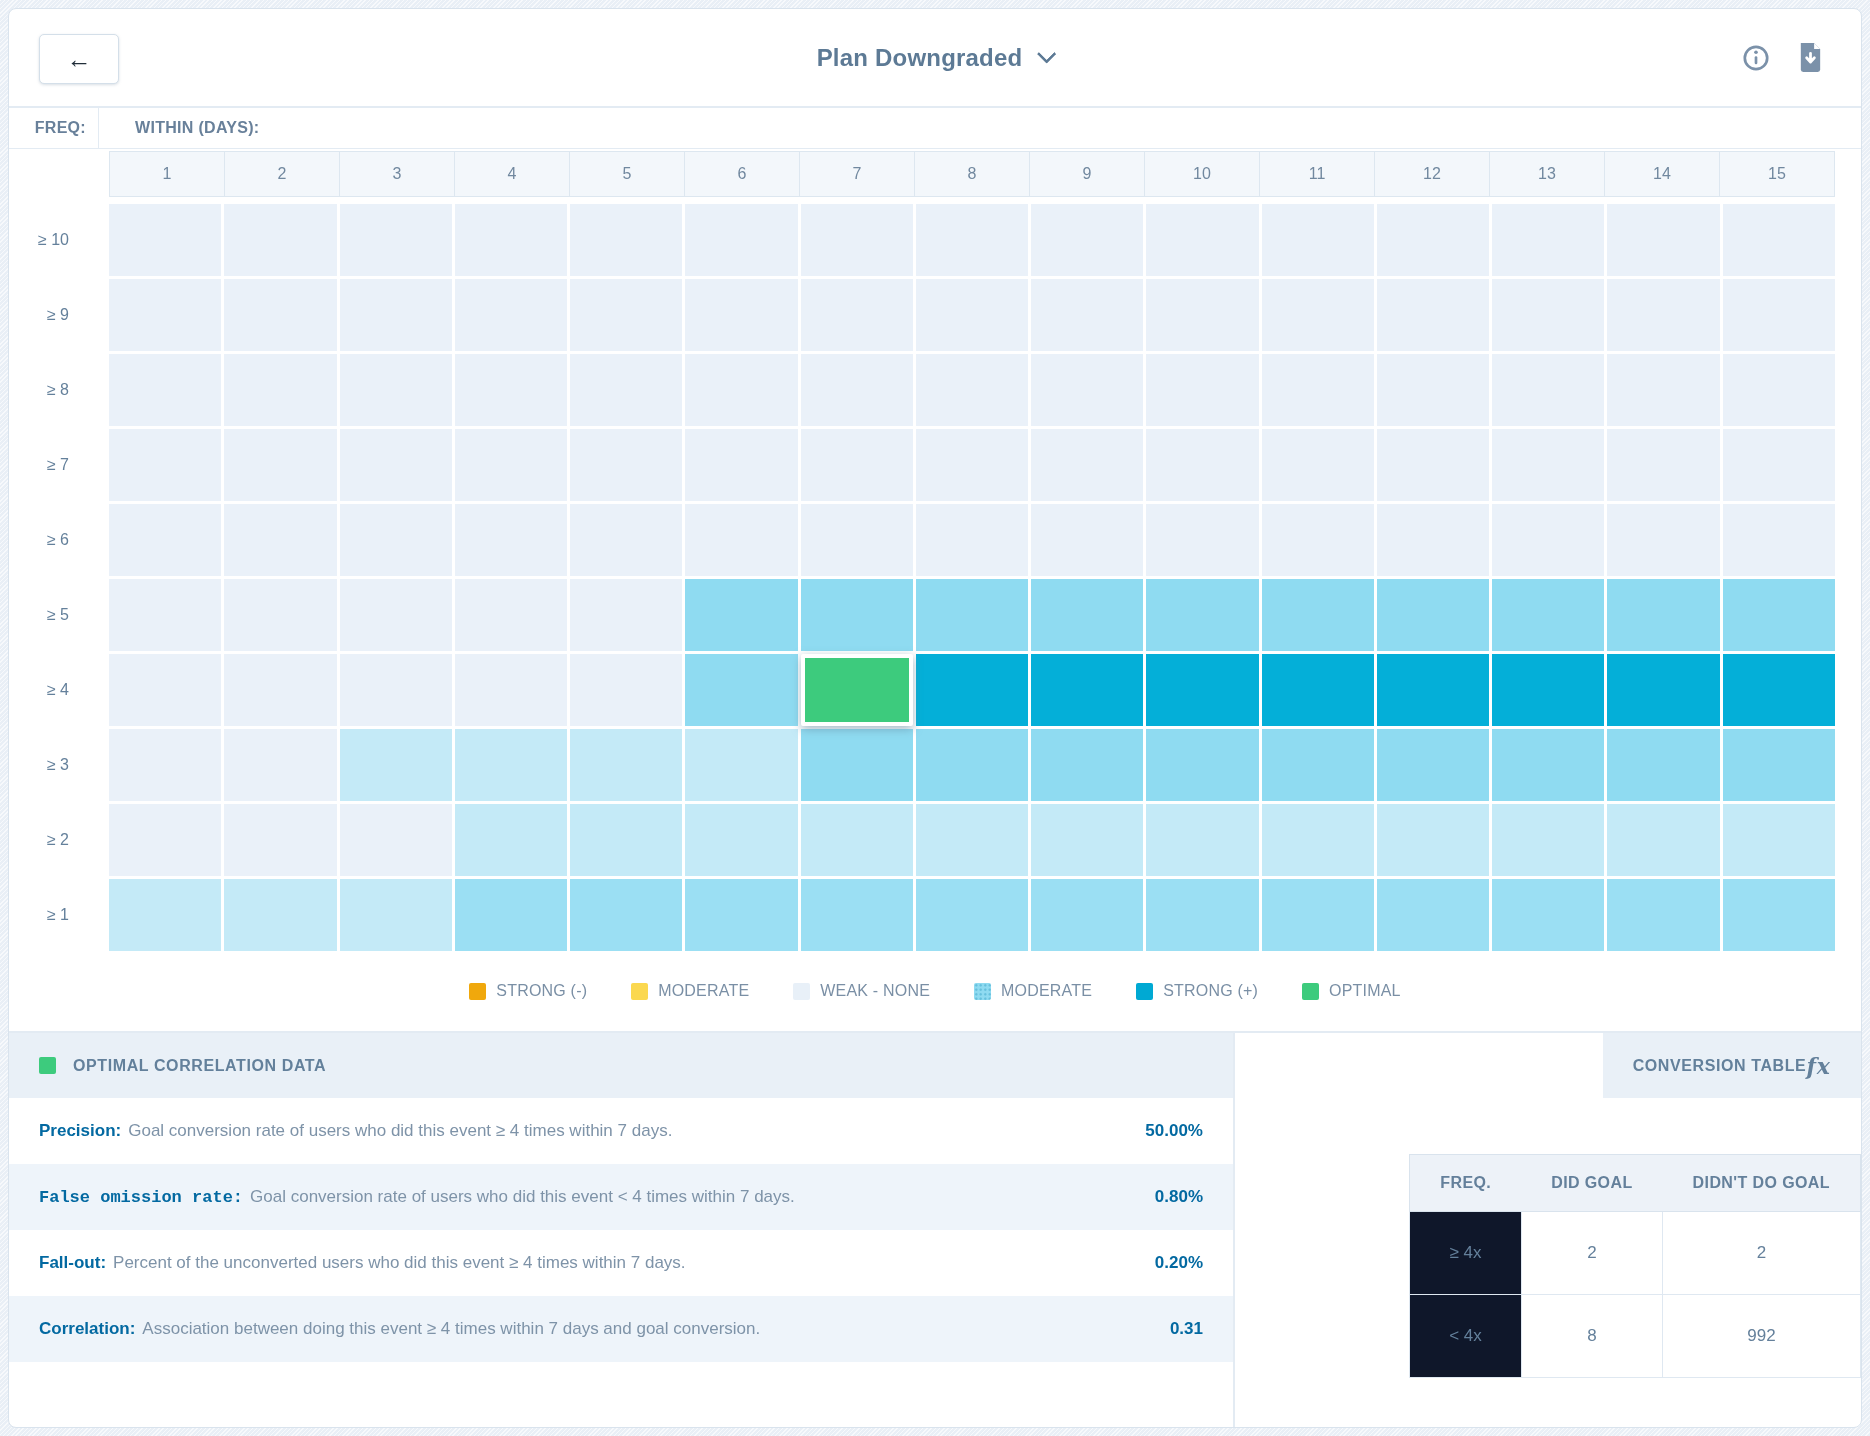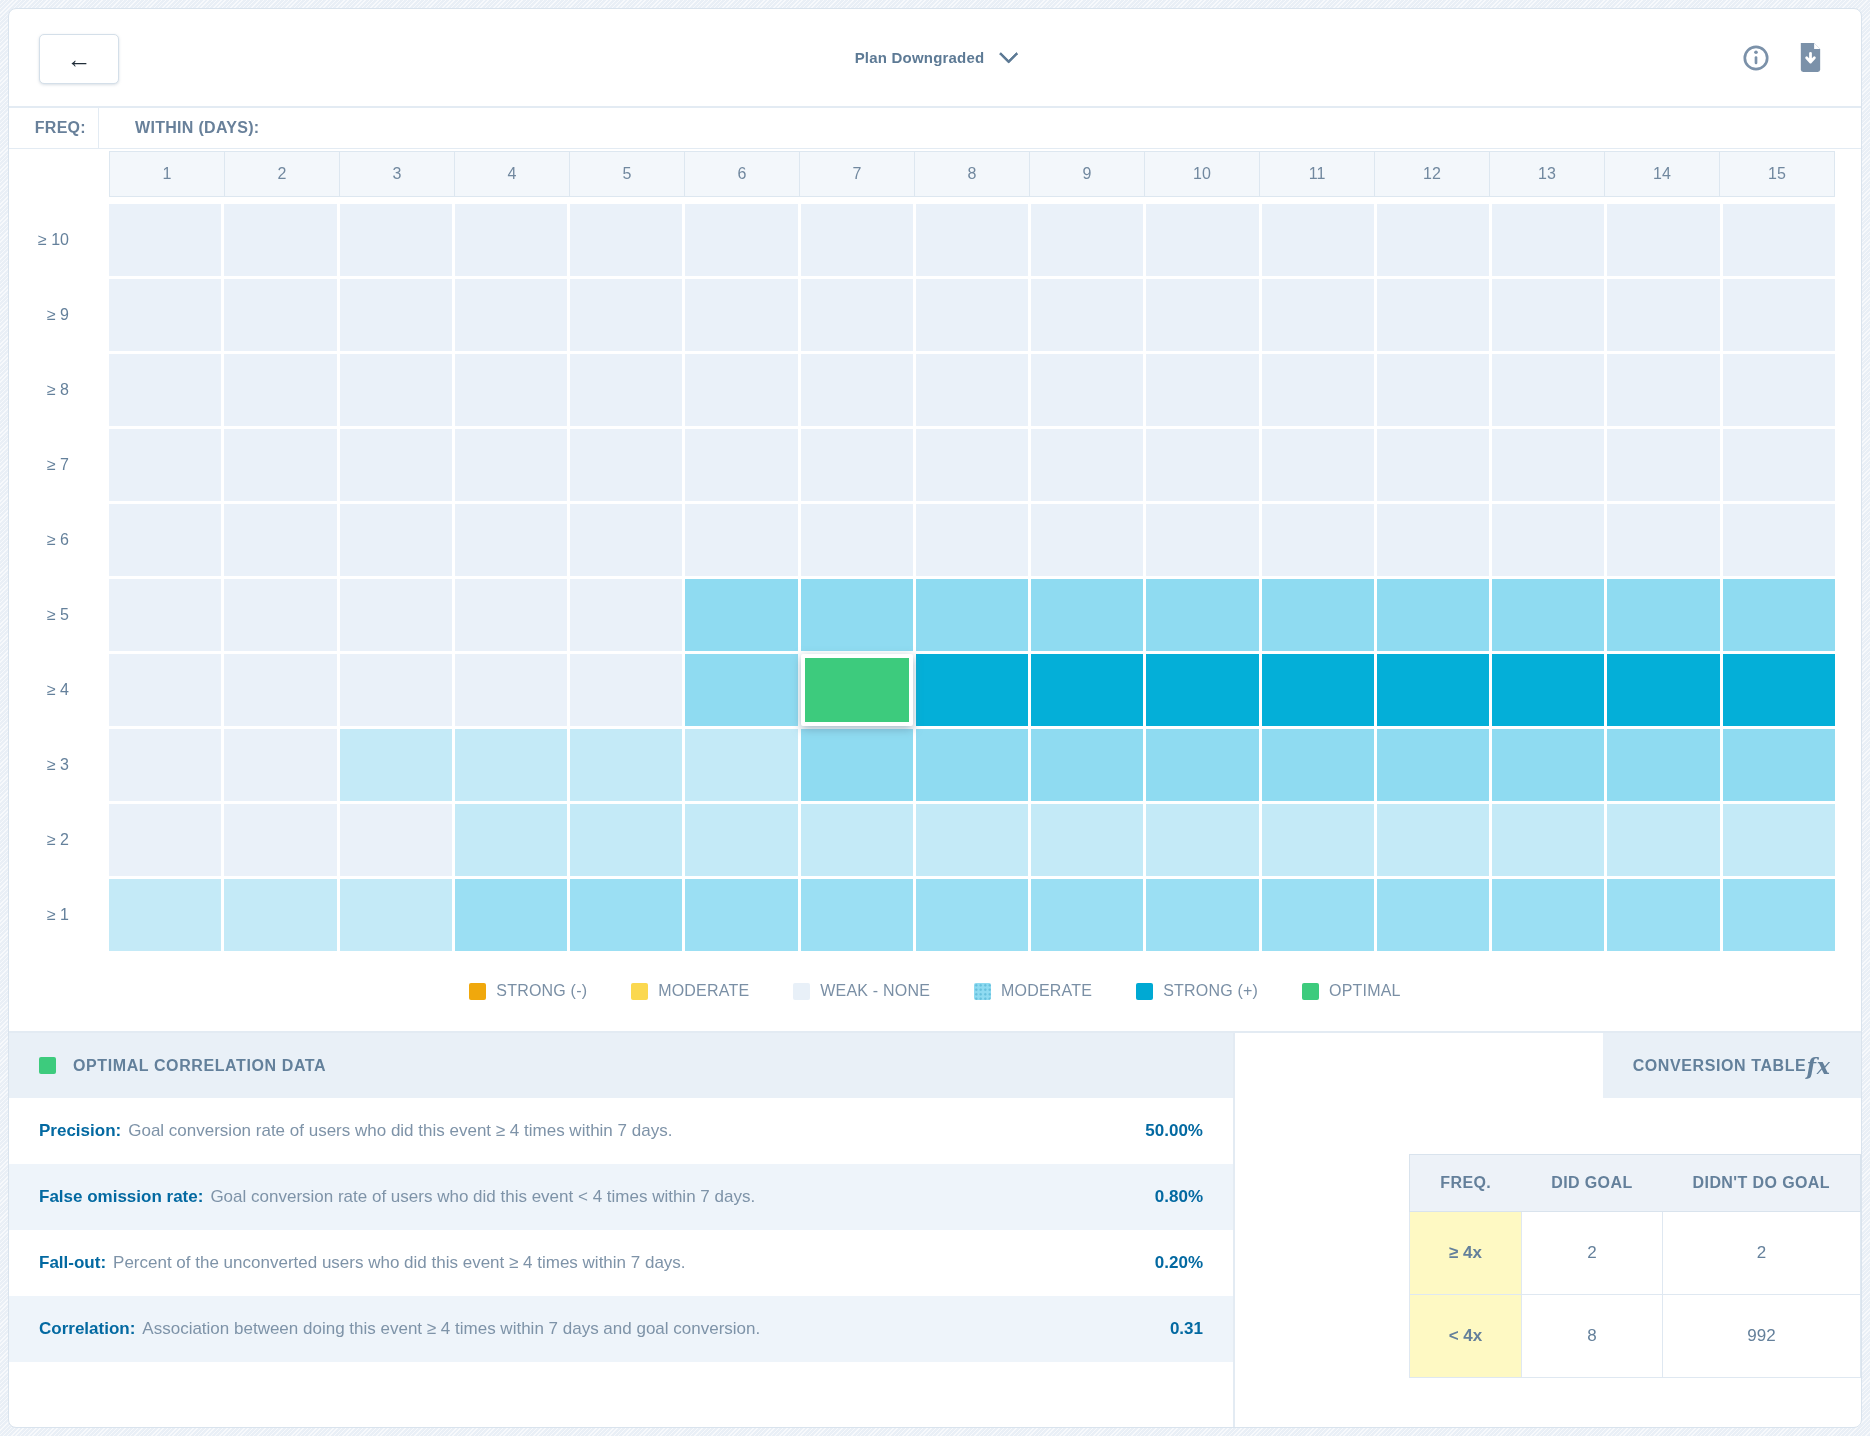--- a/index.html
+++ b/index.html
@@ -19,21 +19,21 @@
   .back-button{
     position:absolute;left:30px;top:25px;width:78px;height:48px;background:#fff;
     border:1px solid #d4dfe9;border-radius:5px;box-shadow:0 1px 3px rgba(120,140,160,.28);
     display:flex;align-items:center;justify-content:center;cursor:pointer;
     font-size:25px;font-weight:bold;color:#212e39;
   }
   .title-wrap{
     position:absolute;left:50%;top:0;height:100%;transform:translateX(-50%);
     display:flex;align-items:center;gap:17px;cursor:pointer;
   }
-  .page-title{font-size:15px;font-weight:bold;color:#5d7a95;letter-spacing:.2px;}
+  .page-title{font-size:24px;font-weight:bold;color:#5d7a95;letter-spacing:.2px;}
   .chevron-down{
     width:11px;height:11px;border-right:3px solid #5d7a95;border-bottom:3px solid #5d7a95;
     border-radius:1.5px;transform:rotate(45deg);margin-top:-7px;
   }
   .header-icons{position:absolute;right:38px;top:0;height:100%;display:flex;align-items:center;gap:28px;}
   .hicon{cursor:pointer;display:flex;align-items:center;justify-content:center;}
   
   .freq-band{height:40px;min-height:40px;border-bottom:1px solid #e3ebf3;display:flex;align-items:stretch;
     font-size:16px;font-weight:bold;color:#68809a;letter-spacing:.3px;}
   .freq-label{width:90px;min-width:90px;display:flex;align-items:center;justify-content:flex-end;
@@ -84,21 +84,21 @@
   
   .conv-table{margin:56px 0 0 62px;border-collapse:collapse;border:1px solid #d9e3ed;}
   .conv-table th{
     background:#edf2f8;height:56px;font-size:16px;font-weight:bold;color:#64809b;
     padding:0 30px;border-bottom:1px solid #d9e3ed;letter-spacing:.4px;white-space:nowrap;
   }
   .conv-table td{
     height:80px;text-align:center;font-size:17px;color:#64809b;background:#fff;
     border:1px solid #dfe8f1;min-width:120px;
   }
-  .conv-table td.freq{background:#fef9c3;font-weight:bold;min-width:86px;}
+  .conv-table td.freq{background:#0f172a;font-weight:normal;min-width:86px;}
 </style>
 </head>
 <body>
 
 <div class="card">
 
   <div class="top-header">
     <div class="back-button">
       <span>←</span>
     </div>
@@ -348,21 +348,21 @@
         <span class="panel-swatch" style="background-color: rgb(61, 203, 125);"></span>
         <span>OPTIMAL CORRELATION DATA</span>
       </div>
       <div class="metrics">
           <div class="metric-row">
             <div class="metric-label" style="display: inline;">Precision:</div>
             <div class="metric-desc" style="display: inline;">Goal conversion rate of users who did this event ≥ 4 times within 7 days.</div>
             <div class="metric-value">50.00%</div>
           </div>
           <div class="metric-row">
-            <div class="metric-label" style="display: inline;">False omission rate:</div>
+            <div class="metric-label" style="display: inline; font-family: Liberation Mono, monospace;">False omission rate:</div>
             <div class="metric-desc" style="display: inline;">Goal conversion rate of users who did this event &lt; 4 times within 7 days.</div>
             <div class="metric-value">0.80%</div>
           </div>
           <div class="metric-row">
             <div class="metric-label" style="display: inline;">Fall-out:</div>
             <div class="metric-desc" style="display: inline;">Percent of the unconverted users who did this event ≥ 4 times within 7 days.</div>
             <div class="metric-value">0.20%</div>
           </div>
           <div class="metric-row">
             <div class="metric-label" style="display: inline;">Correlation:</div>

